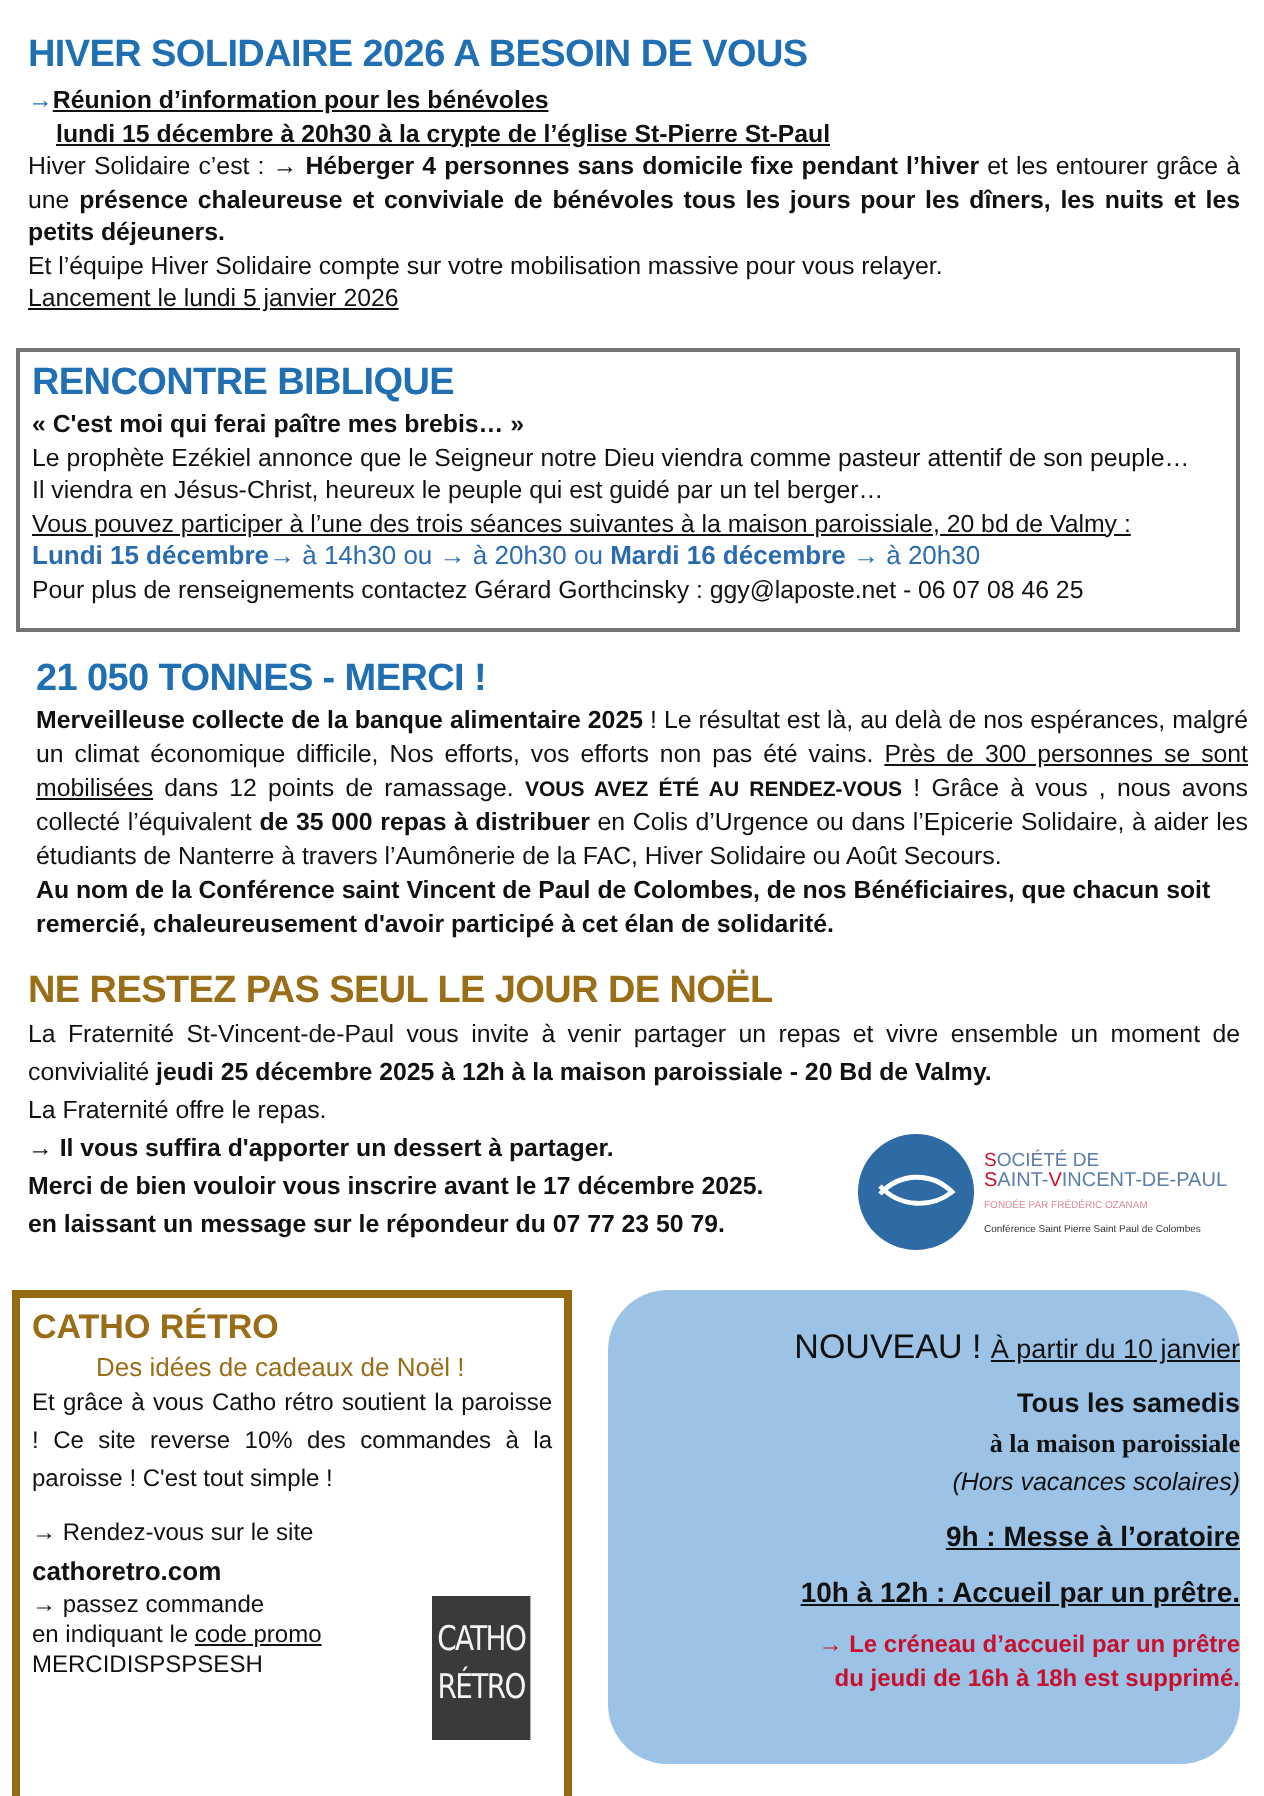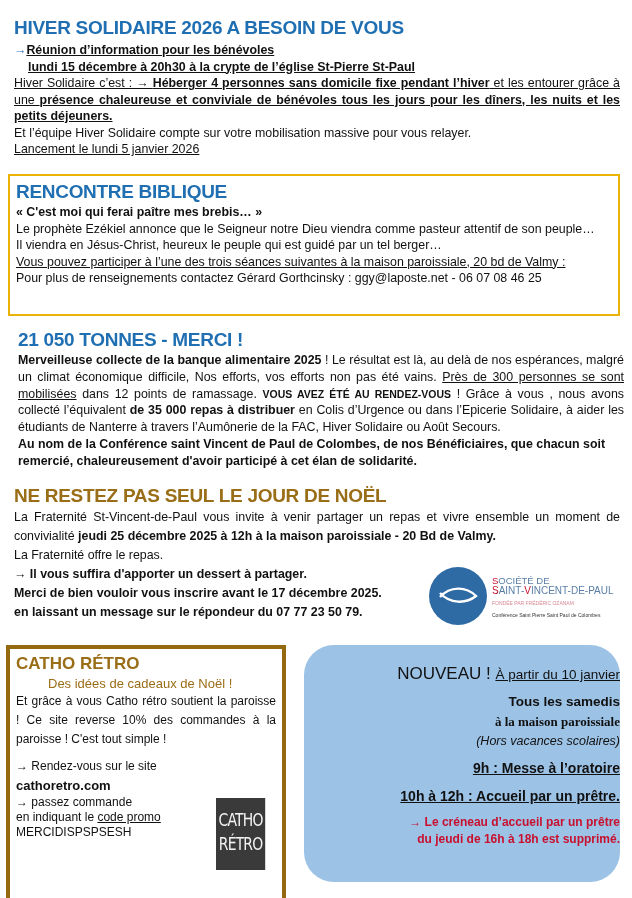--- a/index.html
+++ b/index.html
@@ -10,53 +10,56 @@
   .h-gold { color:#9a6d17; font-weight:bold; font-size:19px; letter-spacing:-0.3px; }
   .line { white-space:nowrap; line-height:16.5px; }
   .b { font-weight:bold; }
   .u { text-decoration:underline; }
   .blue-b { color:#2a6cb0; font-weight:bold; }
   .blue { color:#2a6cb0; }
   .arrow-blue { color:#2a6cb0; font-weight:bold; }
   .just { text-align:justify; }
 
   #sec1 { left:14px; top:16px; width:606px; }
-  #sec2 { left:8px; top:174px; width:612px; height:142px; border:2px solid #eab308; box-sizing:border-box; }
+  #sec2 { left:8px; top:174px; width:612px; height:142px; border:2px solid #737373; box-sizing:border-box; }
   #sec2 .inner { position:absolute; left:6px; top:4px; right:6px; }
   #sec3 { left:18px; top:328px; width:606px; }
   #sec4 { left:14px; top:484px; width:606px; }
   #logo { left:428px; top:566px; width:200px; height:60px; }
   #catho { left:6px; top:645px; width:280px; height:284px; border:4px solid #94690f; box-sizing:border-box; }
   #catho .inner { position:absolute; left:6px; top:4px; right:6px; }
   #nouveau { left:304px; top:645px; width:316px; height:237px; background:#9cc2e6; border-radius:30px; text-align:right; }
   .red { color:#c8102e; font-weight:bold; }
 </style>
 </head>
 <body>
 
 <div id="sec1" class="abs">
   <div class="h-blue" style="line-height:24px;">HIVER SOLIDAIRE 2026 A BESOIN DE VOUS</div>
   <div class="line b" style="margin-top:2px;">
     <span class="arrow-blue">→</span><span class="u">Réunion d’information pour les bénévoles</span>
   </div>
   <div class="line b u" style="margin-left:14px;">lundi 15 décembre à 20h30 à la crypte de l’église St-Pierre St-Paul</div>
-  <div class="just" style="line-height:16.5px;text-decoration:underline;">
+  <div class="just" style="line-height:16.5px;">
     <span>Hiver Solidaire c’est : → </span><span class="b">Héberger 4 personnes sans domicile fixe pendant l’hiver</span><span> et les entourer grâce à une </span><span class="b">présence chaleureuse et conviviale de bénévoles tous les jours pour les dîners, les nuits et les petits déjeuners.</span>
   </div>
   <div class="line">Et l’équipe Hiver Solidaire compte sur votre mobilisation massive pour vous relayer.</div>
   <div class="line u">Lancement le lundi 5 janvier 2026</div>
 </div>
 
 <div id="sec2" class="abs">
   <div class="inner">
     <div class="h-blue" style="line-height:24px;">RENCONTRE BIBLIQUE</div>
     <div class="line b">« C'est moi qui ferai paître mes brebis… »</div>
     <div class="line">Le prophète Ezékiel annonce que le Seigneur notre Dieu viendra comme pasteur attentif de son peuple…</div>
     <div class="line">Il viendra en Jésus-Christ, heureux le peuple qui est guidé par un tel berger…</div>
     <div class="line u">Vous pouvez participer à l’une des trois séances suivantes à la maison paroissiale, 20 bd de Valmy :</div>
+    <div class="line" style="font-size:13px;">
+      <span class="blue-b">Lundi 15 décembre</span><span class="arrow-blue">→</span><span class="blue"> à 14h30 </span><span class="blue">ou </span><span class="arrow-blue">→</span><span class="blue"> à 20h30 </span><span class="blue"> ou </span><span class="blue-b">Mardi 16 décembre</span> <span class="arrow-blue">→</span><span class="blue"> à 20h30</span>
+    </div>
     <div class="line">Pour plus de renseignements contactez Gérard Gorthcinsky : ggy@laposte.net - 06 07 08 46 25</div>
   </div>
 </div>
 
 <div id="sec3" class="abs">
   <div class="h-blue" style="line-height:24px;">21 050 TONNES - MERCI !</div>
   <div class="just" style="line-height:16.8px;">
     <span class="b">Merveilleuse collecte de la banque alimentaire 2025</span><span> ! Le résultat est là, au delà de nos espérances, malgré un climat économique difficile, Nos efforts, vos efforts non pas été vains. </span><span class="u">Près de 300 personnes se sont mobilisées</span><span> dans 12 points de ramassage. </span><span class="b" style="font-size:10.5px;">VOUS AVEZ ÉTÉ AU RENDEZ-VOUS</span><span> ! Grâce à vous , nous avons collecté l’équivalent </span><span class="b">de 35 000 repas à distribuer</span><span> en Colis d’Urgence ou dans l’Epicerie Solidaire, à aider les étudiants de Nanterre à travers l’Aumônerie de la FAC, Hiver Solidaire ou Août Secours.</span>
   </div>
   <div class="b" style="line-height:16.8px;">Au nom de la Conférence saint Vincent de Paul de Colombes, de nos Bénéficiaires, que chacun soit remercié, chaleureusement d'avoir participé à cet élan de solidarité.</div>

